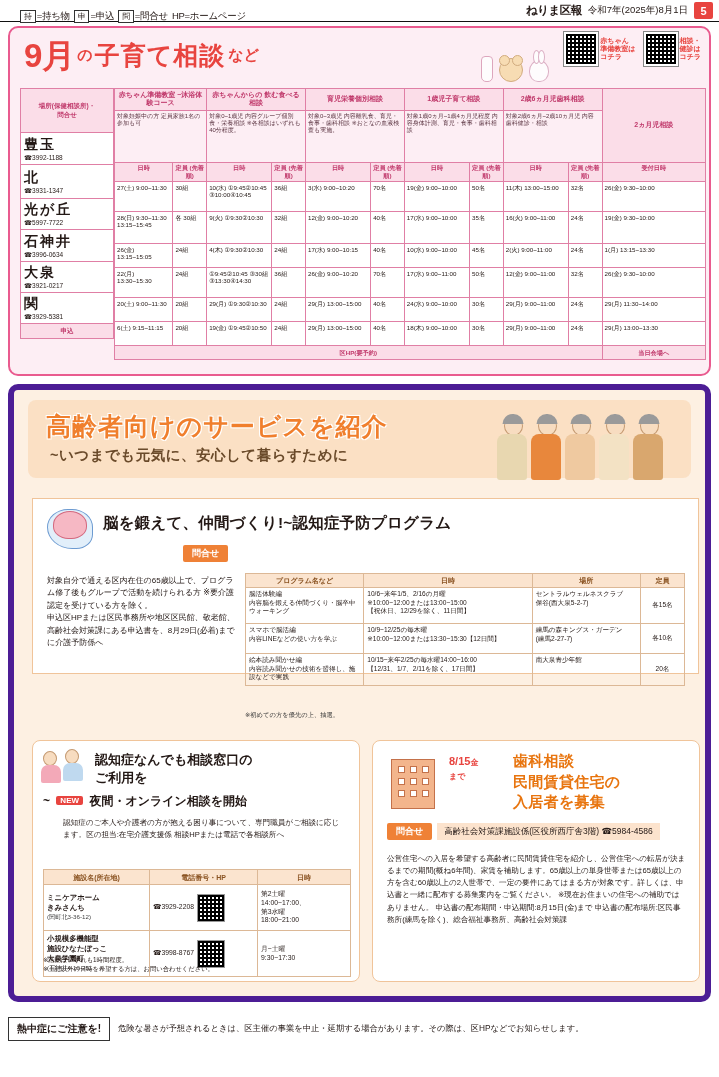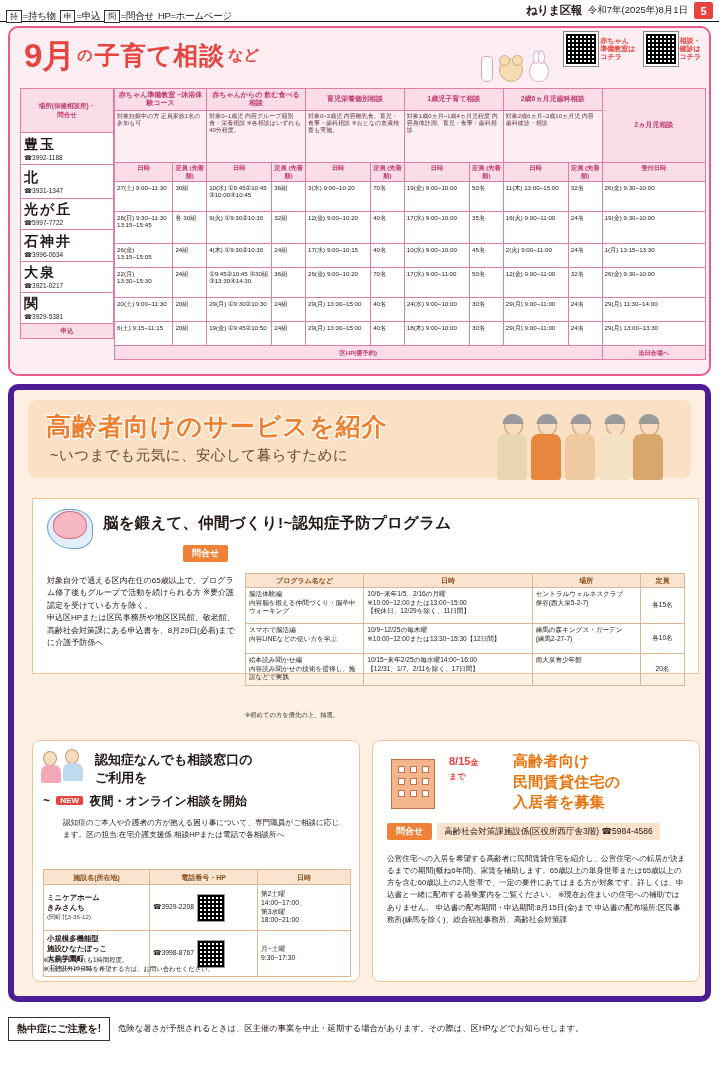--- a/index.html
+++ b/index.html
@@ -18,21 +18,21 @@
   }
 
   
   .topbar {
     position: absolute; top: 0; left: 0; width: 719px; height: 22px;
     border-bottom: 1.5px solid #111;
     display: flex; align-items: center;
   }
   .topbar-left {
     display: flex; align-items: center; gap: 4px;
-    font-size: 9.5px; padding-left: 6px; letter-spacing: -0.3px; margin-top: 12px;
+    font-size: 9.5px; padding-left: 20px; letter-spacing: -0.3px; margin-top: 12px;
   }
   .legend-chip {
     display: inline-block; border: 1px solid #333; background: #fff;
     padding: 0 3px; line-height: 11px; font-size: 8px; margin-right: 1px;
   }
   .topbar-right {
     margin-left: auto; display: flex; align-items: center; gap: 6px;
     padding-right: 6px;
   }
   .nerima-logo {
@@ -157,21 +157,21 @@
     background: #fbe0c4; border-radius: 8px;
   }
   .sec2-t1 {
     position: absolute; left: 18px; top: 10px;
     font-size: 25px; font-weight: bold; color: #f07f2d;
     letter-spacing: 1px;
     text-shadow: 1px 1px 0 #fff, -1px -1px 0 #fff, 1px -1px 0 #fff, -1px 1px 0 #fff;
   }
   .sec2-t2 {
     position: absolute; left: 22px; top: 46px;
-    font-size: 14.5px; font-weight: normal; color: #6a4a2a; letter-spacing: .5px;
+    font-size: 14.5px; font-weight: bold; color: #6a4a2a; letter-spacing: .5px;
   }
   .elders { position: absolute; right: 14px; top: -4px; width: 180px; height: 84px; display:flex; align-items:flex-end; gap:2px;}
   .elder { width: 32px; position: relative; }
   .e-head { width: 19px; height: 20px; border-radius: 50%; background: #f7dcc0; border: 1px solid #c49a72; margin: 0 auto;}
   .e-body { width: 30px; height: 46px; border-radius: 8px 8px 3px 3px; margin-top: -2px;}
   .e1 .e-body { background: #e8d7b0; }
   .e2 .e-body { background: #e8873c; }
   .e3 .e-body { background: #efc9a0; }
   .e4 .e-body { background: #f3e2c4; }
   .e5 .e-body { background: #d9a76e; }
@@ -734,21 +734,21 @@
           <div class="bldg-win" style="left:6px;top:30px"></div>
           <div class="bldg-win" style="left:18px;top:30px"></div>
           <div class="bldg-win" style="left:30px;top:30px"></div>
         </div>
       </div>
       <div class="date-badge">
         <span>8/15</span><span class="d-small">金</span><br>
         <span class="d-small">まで</span>
       </div>
       <div class="chin-title">
-        <span>高齢者向け</span><br>
+        <span>歯科相談</span><br>
         <span>民間賃貸住宅の</span><br>
         <span>入居者を募集</span>
       </div>
       <div class="chin-contact">
         <span class="tag-orange">問合せ</span>
         <span class="contact-text">高齢社会対策課施設係(区役所西庁舎3階) ☎5984-4586</span>
       </div>
       <div class="chin-para">公営住宅への入居を希望する高齢者に民間賃貸住宅を紹介し、公営住宅への転居が決まるまでの期間(概ね6年間)、家賃を補助します。65歳以上の単身世帯または65歳以上の方を含む60歳以上の2人世帯で、一定の要件にあてはまる方が対象です。詳しくは、申込書と一緒に配布する募集案内をご覧ください。  ※現在お住まいの住宅への補助ではありません。  申込書の配布期間・申込期間:8月15日(金)まで  申込書の配布場所:区民事務所(練馬を除く)、総合福祉事務所、高齢社会対策課</div>
     </div>
   </div>

